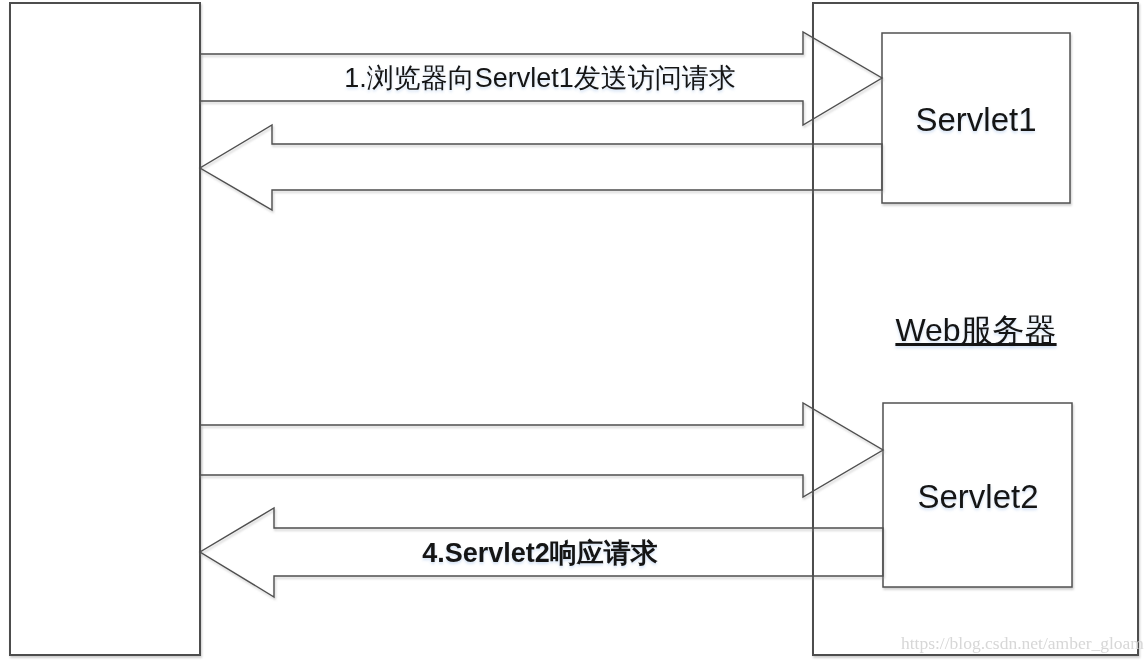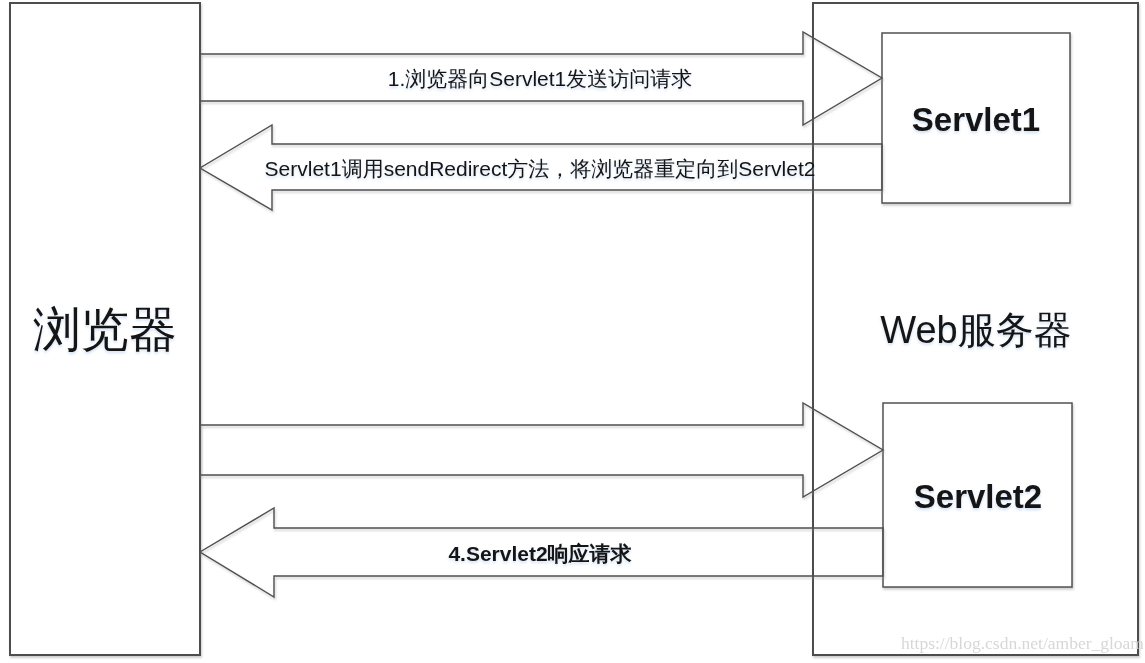--- a/index.html
+++ b/index.html
@@ -41,23 +41,23 @@
   }
   .lbl {
     position: absolute;
     transform: translate(-50%, -50%);
     white-space: nowrap;
     color: #151515;
     text-shadow: 0 2px 3px rgba(185, 208, 238, 0.65);
     line-height: 1;
   }
   .lbl.node-big   { font-size: 48px; }
-  .lbl.node-med   { font-size: 38px; }
-  .lbl.node-small { font-size: 33px; font-weight: bold; }
-  .lbl.arrow-text { font-size: 21px; }
+  .lbl.node-med   { font-size: 32px; text-decoration: underline; }
+  .lbl.node-small { font-size: 33px; }
+  .lbl.arrow-text { font-size: 27px; }
 
   .browser-label   { left: 105px; top: 330px; }
   .webserver-label { left: 976px; top: 330px; }
   .servlet1-label  { left: 976px; top: 119px; }
   .servlet2-label  { left: 978px; top: 496px; text-align: right; }
 
   .arrow1-label { left: 540px; top: 78px;  }
   .arrow2-label { left: 540px; top: 168px; }
   .arrow3-label { left: 540px; top: 451px; }
   .arrow4-label { left: 540px; top: 553px; font-weight: bold; }
@@ -90,30 +90,28 @@
 
     <polygon class="arrow" points="200,54 803,54 803,32 882,78 803,125 803,101 200,101"></polygon>
 
     <polygon class="arrow" points="882,144 272,144 272,125 200,168 272,210 272,190 882,190"></polygon>
 
     <polygon class="arrow" points="200,425 803,425 803,403 883,450 803,497 803,475 200,475"></polygon>
 
     <polygon class="arrow" points="883,528 274,528 274,508 200,552 274,597 274,576 883,576"></polygon>
   </svg>
 
-  <div class="lbl node-big browser-label">浏览器</div>
 
   <div class="lbl node-med webserver-label">Web服务器</div>
 
   <div class="lbl node-small servlet1-label">Servlet1</div>
 
   <div class="lbl node-small servlet2-label">Servlet2</div>
 
   <div class="lbl arrow-text arrow1-label">1.浏览器向Servlet1发送访问请求</div>
 
-  <div class="lbl arrow-text arrow2-label">Servlet1调用sendRedirect方法，将浏览器重定向到Servlet2</div>
 
 
   <div class="lbl arrow-text arrow4-label">4.Servlet2响应请求</div>
 
   <div class="watermark">https://blog.csdn.net/amber_gloam</div>
 
 </div>
 
 </body></html>

